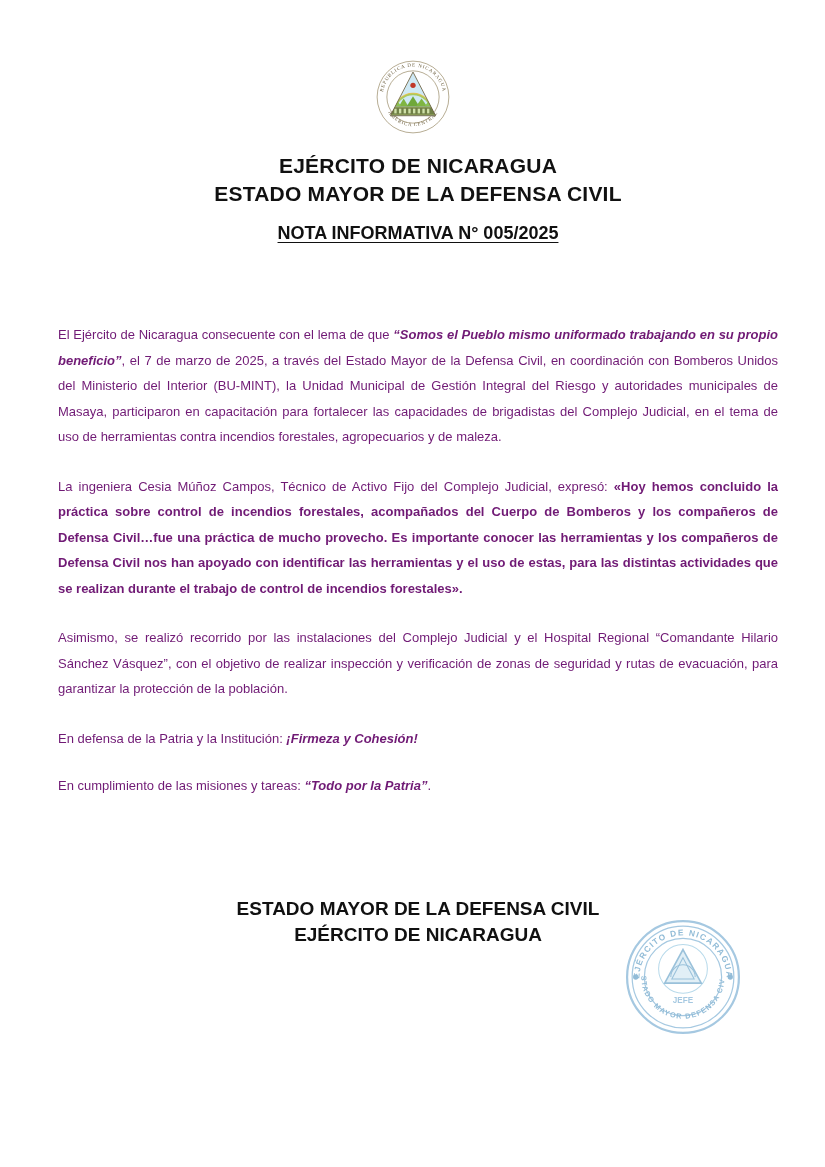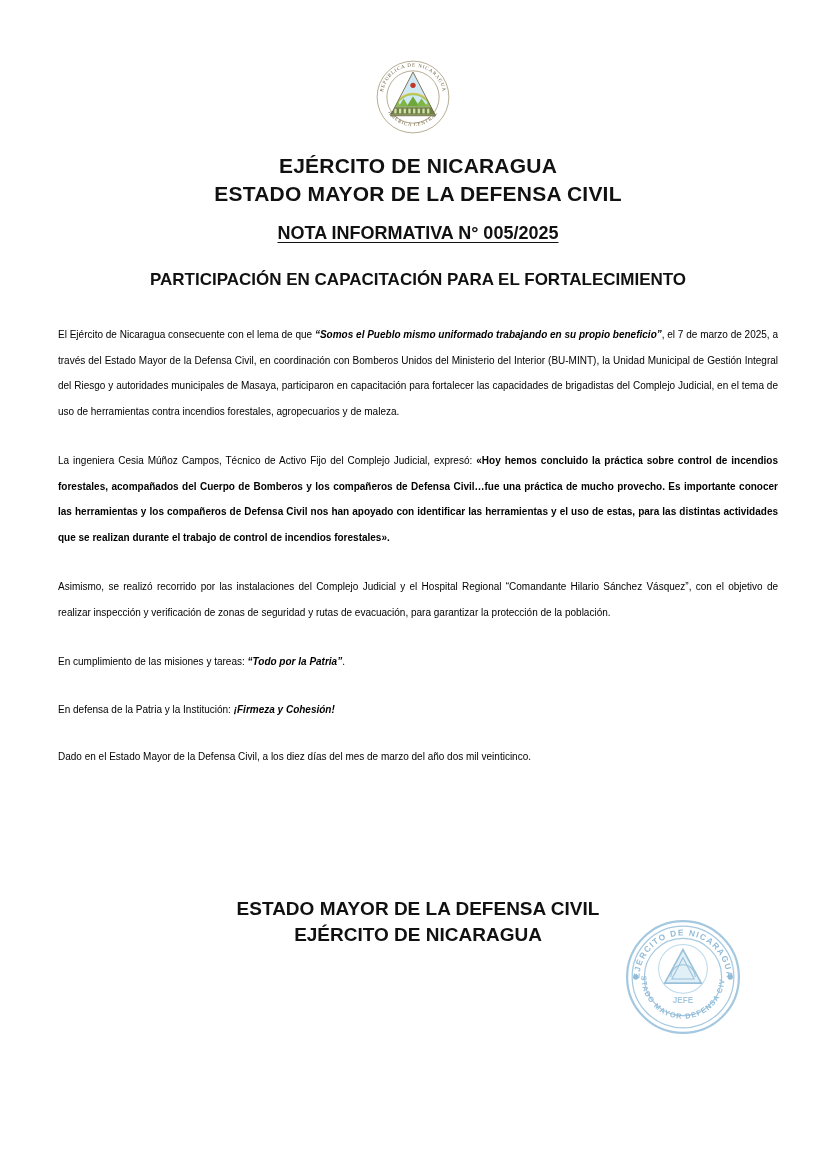--- a/index.html
+++ b/index.html
@@ -72,24 +72,24 @@
 
   
   .body-block {
     position: absolute;
     left: 58px;
     width: 720px;
     top: 322px;
   }
   p.para {
     margin: 0 0 24px 0;
-    font-size: 10px;
+    font-size: 13px;
     line-height: 25.5px;
     text-align: justify;
-    color: #000000;
+    color: #701a75;
   }
   p.para:last-child { margin-bottom: 0; }
   p.tight { margin-bottom: 22px; }
   .b { font-weight: normal; }
   .bi { font-weight: bold; font-style: italic; }
   .quote-bold { font-weight: bold; }
 
   
   .signature {
     position: absolute;
@@ -173,37 +173,35 @@
     </svg>
   </div>
 
   <div class="heading-block">
     <div class="org-line">EJÉRCITO DE NICARAGUA</div>
     <div class="org-line">ESTADO MAYOR DE LA DEFENSA CIVIL</div>
     <div class="nota-wrap">
       <span class="nota">NOTA INFORMATIVA N° 005/2025</span>
     </div>
     <div class="subject">
-      <div>PARTICIPACIÓN EN CAPACITACIÓN PARA EL FORTALECIMIENTO</div>
     </div>
   </div>
 
   <div class="body-block">
 
     <p class="para"><span>El Ejército de Nicaragua consecuente con el lema de que </span><span class="bi">“Somos el Pueblo mismo uniformado trabajando en su propio beneficio”</span><span>, el 7 de marzo de 2025, a través del Estado Mayor de la Defensa Civil, en coordinación con Bomberos Unidos del Ministerio del Interior (BU-MINT), la Unidad Municipal de Gestión Integral del Riesgo y autoridades municipales de Masaya, participaron en capacitación para fortalecer las capacidades de brigadistas del Complejo Judicial, en el tema de uso de herramientas contra incendios forestales, agropecuarios y de maleza.</span></p>
 
     <p class="para"><span>La ingeniera </span><span class="b">Cesia Múñoz Campos</span><span>, Técnico de Activo Fijo del Complejo Judicial, expresó: </span><span class="quote-bold">«Hoy hemos concluido la práctica sobre control de incendios forestales, acompañados del Cuerpo de Bomberos y los compañeros de Defensa Civil…fue una práctica de mucho provecho. Es importante conocer las herramientas y los compañeros de Defensa Civil nos han apoyado con identificar las herramientas y el uso de estas, para las distintas actividades que se realizan durante el trabajo de control de incendios forestales».</span></p>
 
     <p class="para">Asimismo, se realizó recorrido por las instalaciones del Complejo Judicial y el Hospital Regional “Comandante Hilario Sánchez Vásquez”, con el objetivo de realizar inspección y verificación de zonas de seguridad y rutas de evacuación, para garantizar la protección de la población.</p>
 
+    <p class="para tight"><span>En defensa de la Patria y la Institución: </span><span class="bi">¡Firmeza y Cohesión!</span></p>
+
     <p class="para tight"><span>En cumplimiento de las misiones y tareas: </span><span class="bi">“Todo por la Patria”</span><span>.</span></p>
 
-    <p class="para tight"><span>En defensa de la Patria y la Institución: </span><span class="bi">¡Firmeza y Cohesión!</span></p>
-
-    <p class="para">Dado en el Estado Mayor de la Defensa Civil, a los diez días del mes de marzo del año dos mil veinticinco.</p>
   </div>
 
   <div class="signature">
     <div class="sig-line">ESTADO MAYOR DE LA DEFENSA CIVIL</div>
     <div class="sig-line">EJÉRCITO DE NICARAGUA</div>
   </div>
 
   <svg class="stamp" viewBox="0 0 120 120">
     <defs>
       <path id="stampTop" d="M 17,62 A 43,43 0 0 1 103,62"></path>

